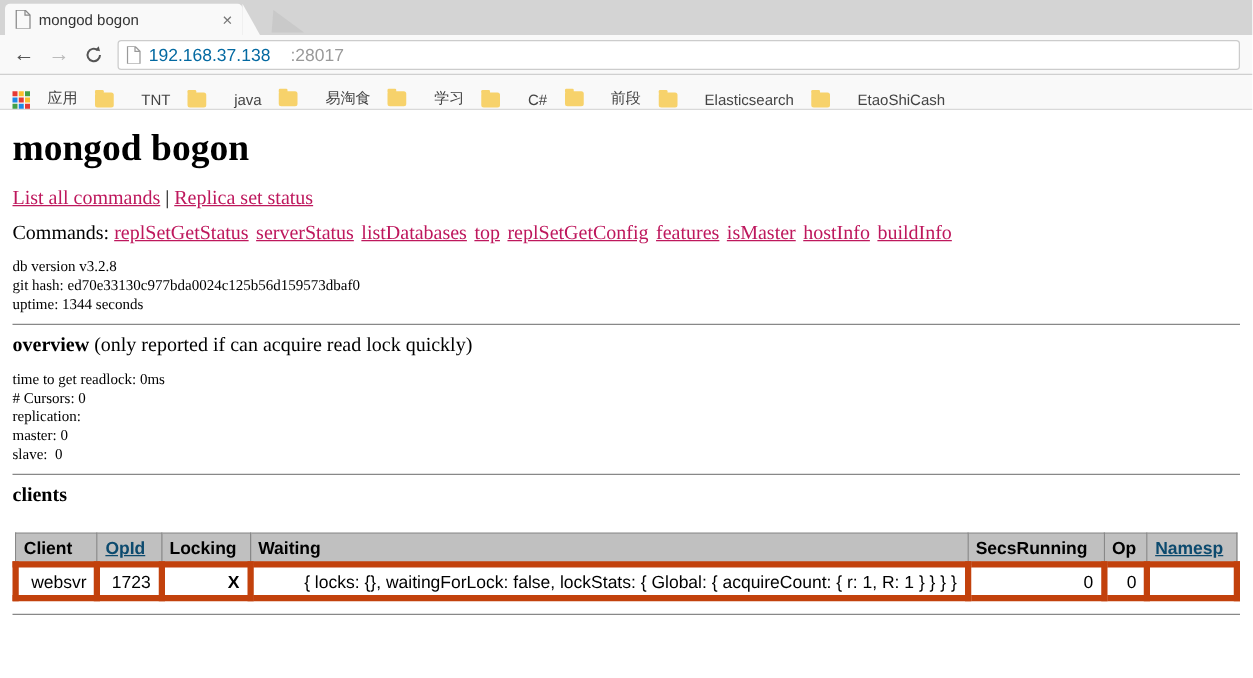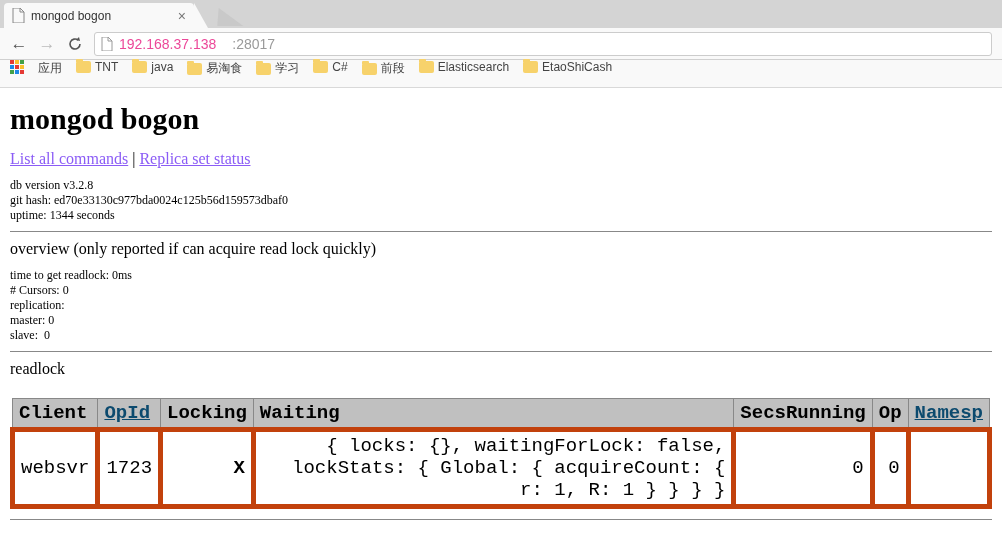--- a/index.html
+++ b/index.html
@@ -14,41 +14,41 @@
     .tab-close { color: #777; font-size: 14px; line-height: 14px; }
     .tab-angle { width: 0; height: 0; border-bottom: 25px solid #f9f9f9; border-right: 14px solid transparent; }
     .newtab-tri { width: 0; height: 0; margin-left: 6px; margin-bottom: 2px; border-bottom: 18px solid #c1c1c1; border-left: 8px solid transparent; border-right: 18px solid transparent; transform: skewX(20deg); opacity: .6; }
 
     .toolbar { height: 32px; background: #f9f9f9; border-bottom: 1px solid #d0d0d0; display: flex; align-items: center; padding: 0 10px; gap: 10px; }
     .nav-btn { width: 18px; display: inline-flex; justify-content: center; font-size: 17px; color: #555; }
     .nav-btn.disabled { color: #bbb; }
     .omnibox { flex: 1; height: 24px; border: 1px solid #ccc; border-radius: 3px; display: flex; align-items: center; padding: 0 6px; font-size: 14px; background: #fff; }
     .omnibox .doc-icon { margin-right: 6px; color: #888; }
     .omnibox .doc-icon svg { display: block; }
-    .url-host { color: #ec4899; }
+    .url-host { color: #0369a1; }
     .url-port { color: #9a9a9a; padding-left: 16px; }
 
-    .bookmarks { height: 28px; background: #f9f9f9; border-bottom: 1px solid #d9d9d9; display: flex; align-items: flex-start; padding: 0 10px; gap: 14px; font-size: 12px; }
+    .bookmarks { height: 28px; background: #f9f9f9; border-bottom: 1px solid #d9d9d9; display: flex; align-items: flex-end; padding: 0 10px; gap: 14px; font-size: 12px; }
     .apps-icon { width: 14px; height: 14px; display: flex; flex-wrap: wrap; gap: 1px; }
     .apps-icon span { width: 4px; height: 4px; }
     .bk-label { color: #444; }
-    .bk-item { display: flex; align-items: center; gap: 4px; color: #444; }
+    .bk-item { display: flex; align-items: center; gap: 22px; color: #444; }
     .folder { width: 15px; height: 12px; background: #f7d26b; border-radius: 2px; position: relative; }
     .folder::before { content: ""; position: absolute; top: -2px; left: 0; width: 7px; height: 3px; background: #f7d26b; border-radius: 1px 1px 0 0; }
 
     
     .page { padding: 8px 10px 10px 10px; font-family: "Times New Roman", serif; font-size: 16px; color: #000; }
     .page h1 { font-size: 30px; font-weight: bold; margin: 6px 0 14px 0; }
-    .page a { color: #8b5cf6; text-decoration: underline; }
+    .page a { color: #be185d; text-decoration: underline; }
     .page .row { margin-bottom: 10px; }
     .page pre { font-family: Liberation Serif, serif; font-size: 12px; white-space: pre; margin-bottom: 8px; }
     .page hr { border: none; border-top: 1px solid #888; margin: 6px 0 8px 0; }
-    .sec-title { font-weight: normal; }
+    .sec-title { font-weight: bold; }
     .sec-sub { font-weight: normal; }
-    table.clients { border-collapse: collapse; width: 100%; font-family: Liberation Mono, monospace; font-size: 19px; margin-top: 20px; }
+    table.clients { border-collapse: collapse; width: 100%; font-family: Liberation Sans, sans-serif; font-size: 14px; margin-top: 20px; }
     table.clients th { background: #c0c0c0; border: 1px solid #888; padding: 3px 6px; text-align: left; font-weight: bold; }
     table.clients td { border: 5px solid #c2410c; padding: 3px 6px; text-align: right; }
     table.clients th a { color: #0c4a6e; }
 
     .cmd-list a { margin-right: 2px; }
   </style>
 </head>
 <body>
 
 <div class="tab-strip">
@@ -133,38 +133,50 @@
     </span>
 </div>
 
 <div class="page">
   <h1>mongod bogon</h1>
 
   <div class="row">
     <a href="#">List all commands</a><span> | </span><a href="#">Replica set status</a>
   </div>
 
+  <div class="row cmd-list">
+    <span>Commands: </span>
+    <a href="#">replSetGetStatus</a>
+    <a href="#">serverStatus</a>
+    <a href="#">listDatabases</a>
+    <a href="#">top</a>
+    <a href="#">replSetGetConfig</a>
+    <a href="#">features</a>
+    <a href="#">isMaster</a>
+    <a href="#">hostInfo</a>
+    <a href="#">buildInfo</a>
+  </div>
 
   <pre>db version v3.2.8
 git hash: ed70e33130c977bda0024c125b56d159573dbaf0
 uptime: 1344 seconds</pre>
   <hr>
 
   <div class="row">
     <span class="sec-title">overview</span><span class="sec-sub"> (only reported if can acquire read lock quickly)</span>
   </div>
   <pre>time to get readlock: 0ms
 # Cursors: 0
 replication:
 master: 0
 slave:  0</pre>
   <hr>
 
   <div class="row">
-    <span class="sec-title">readlock</span>
+    <span class="sec-title">clients</span>
   </div>
   <table class="clients">
     <tbody>
         <tr>
       <th>Client</th>
       <th><a href="#">OpId</a></th>
       <th>Locking</th>
       <th>Waiting</th>
       <th>SecsRunning</th>
       <th>Op</th>

